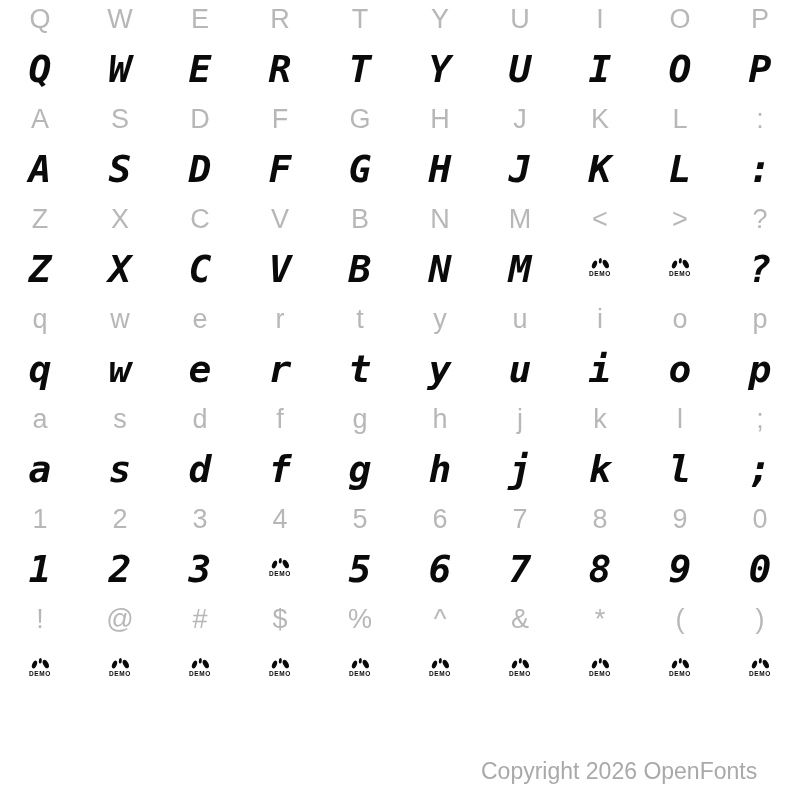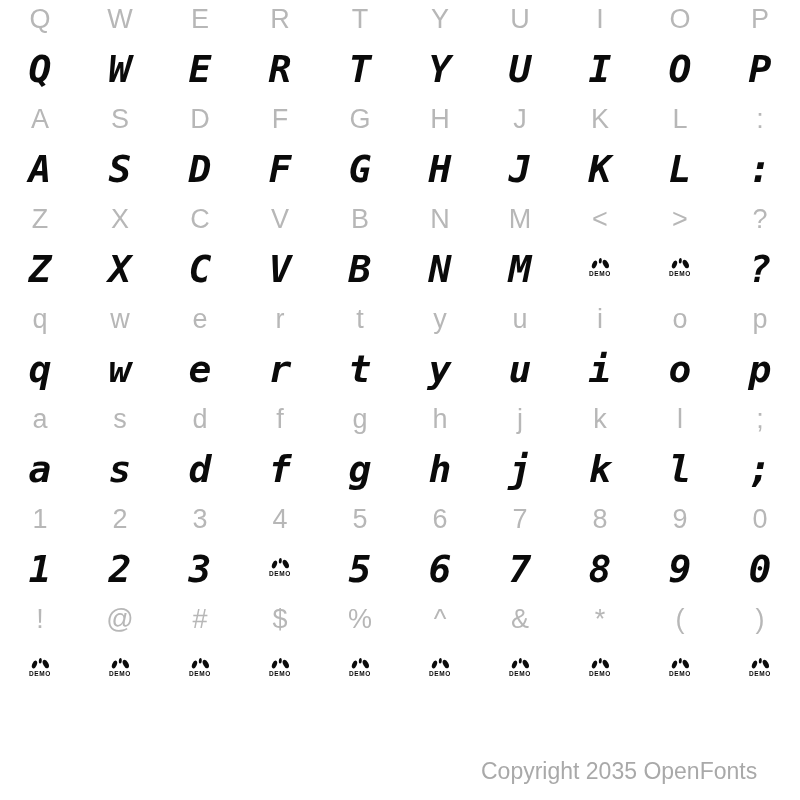--- a/index.html
+++ b/index.html
@@ -408,13 +408,13 @@
                 <ellipse cx="16.8" cy="7" rx="2.5" ry="4.6" transform="rotate(-28 16.8 7)"></ellipse>
               </g>
             </svg>
             <span class="demo-label">DEMO</span>
           </span>
         </span>
       </div>
     </div>
   </div>
 
-<div id="footer">Copyright 2035 OpenFonts</div>
+<div id="footer">Copyright 2026 OpenFonts</div>
 
 </body></html>

